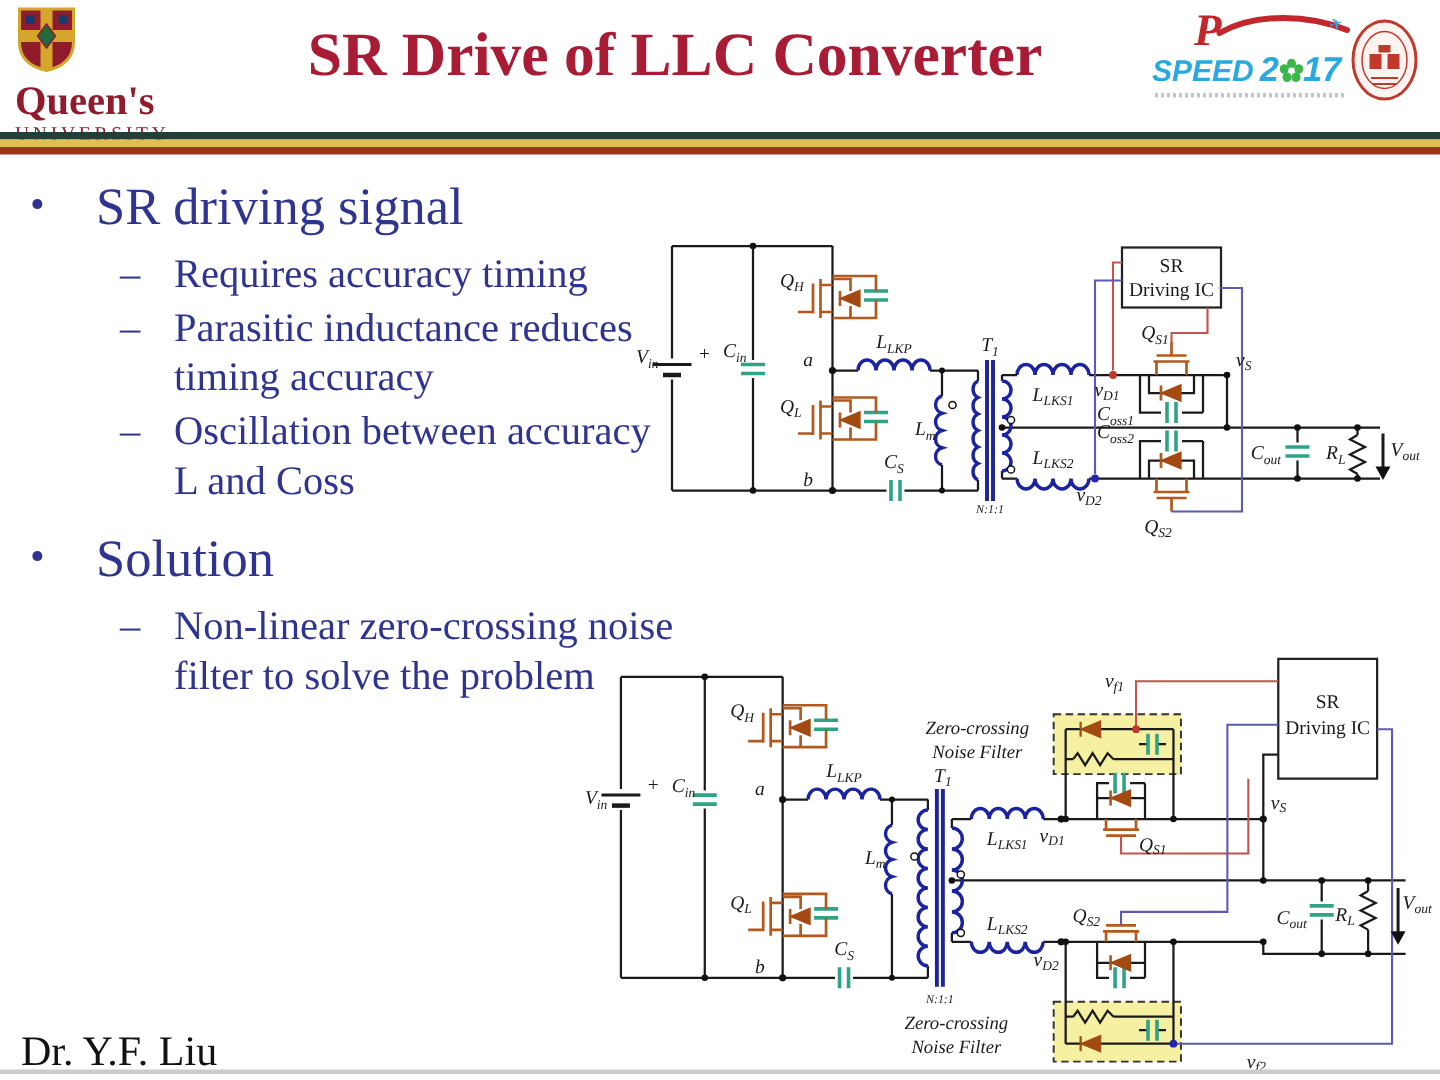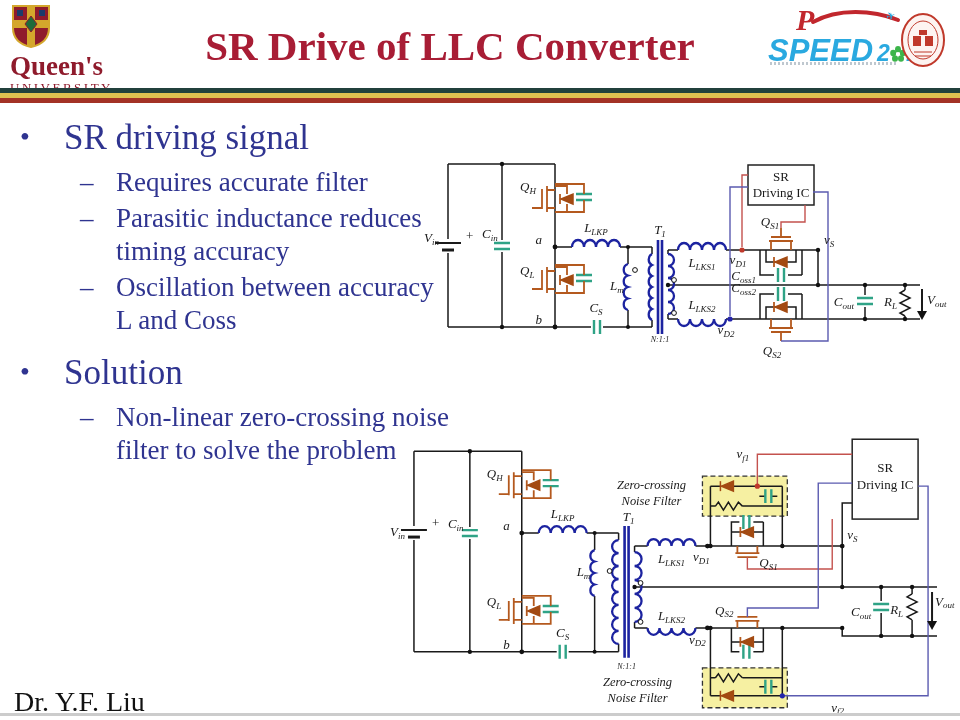--- a/index.html
+++ b/index.html
@@ -2,26 +2,26 @@
 <html><head>
 <meta charset="utf-8">
 <style>
   html,body{margin:0;padding:0;background:#888;}
   #slide{position:relative;width:960px;height:720px;background:#fff;overflow:hidden;
          font-family:"Liberation Serif",serif;}
   
   #queens-logo{position:absolute;left:10px;top:4px;width:110px;}
   #queens-word{font-size:27px;font-weight:bold;color:#8f1b2c;line-height:1;margin-top:1px;}
   #queens-sub{font-size:13px;letter-spacing:2.5px;color:#8f1b2c;margin-top:0;}
-  #page-title{position:absolute;left:150px;top:22px;width:600px;text-align:center;
+  #page-title{position:absolute;left:150px;top:12px;width:600px;text-align:center;
       font-size:41px;font-weight:bold;color:#a81d35;}
   #speed-logo{position:absolute;left:768px;top:6px;width:135px;height:72px;}
   #speed-row{position:absolute;left:0;top:27px;white-space:nowrap;}
   .speed-word{font-family:"Liberation Sans",sans-serif;font-style:italic;font-weight:bold;
-      font-size:31px;color:#2aa9e0;letter-spacing:0px;}
+      font-size:20px;color:#2aa9e0;letter-spacing:0px;}
   .speed-17{font-family:"Liberation Sans",sans-serif;font-style:italic;font-weight:bold;
       font-size:23px;color:#2aa9e0;}
   #speed-tagline{position:absolute;left:2px;top:56px;width:126px;height:3px;opacity:.55;
       background:repeating-linear-gradient(90deg,#8a9aa8 0 2px,transparent 2px 4px);}
   #speed-seal{position:absolute;left:900px;top:12px;}
   #stripe{position:absolute;left:0;top:88px;width:960px;}
   #stripe .s1{height:5px;background:#21403c;}
   #stripe .s2{height:5px;background:#dfc050;}
   #stripe .s3{height:5px;background:#a33226;}
   #bottom-line{position:absolute;left:0;top:713px;width:960px;height:3px;background:#cccccc;}
@@ -114,21 +114,21 @@
       <div class="s3"></div>
   </div>
 
   <div id="content">
     <div class="top-bullet">
       <span class="m">•</span>
       <span>SR driving signal</span>
     </div>
     <div class="sub-bullet">
       <span class="d">–</span>
-      <span>Requires accurate filter</span>
+      <span>Requires accuracy timing</span>
     </div>
     <div class="sub-bullet">
       <span class="d">–</span>
       <span>Parasitic inductance reduces timing accuracy</span>
     </div>
     <div class="sub-bullet">
       <span class="d">–</span>
       <span>Oscillation between accuracy L and Coss</span>
     </div>
     <div class="top-bullet" style="margin-top:16px">

